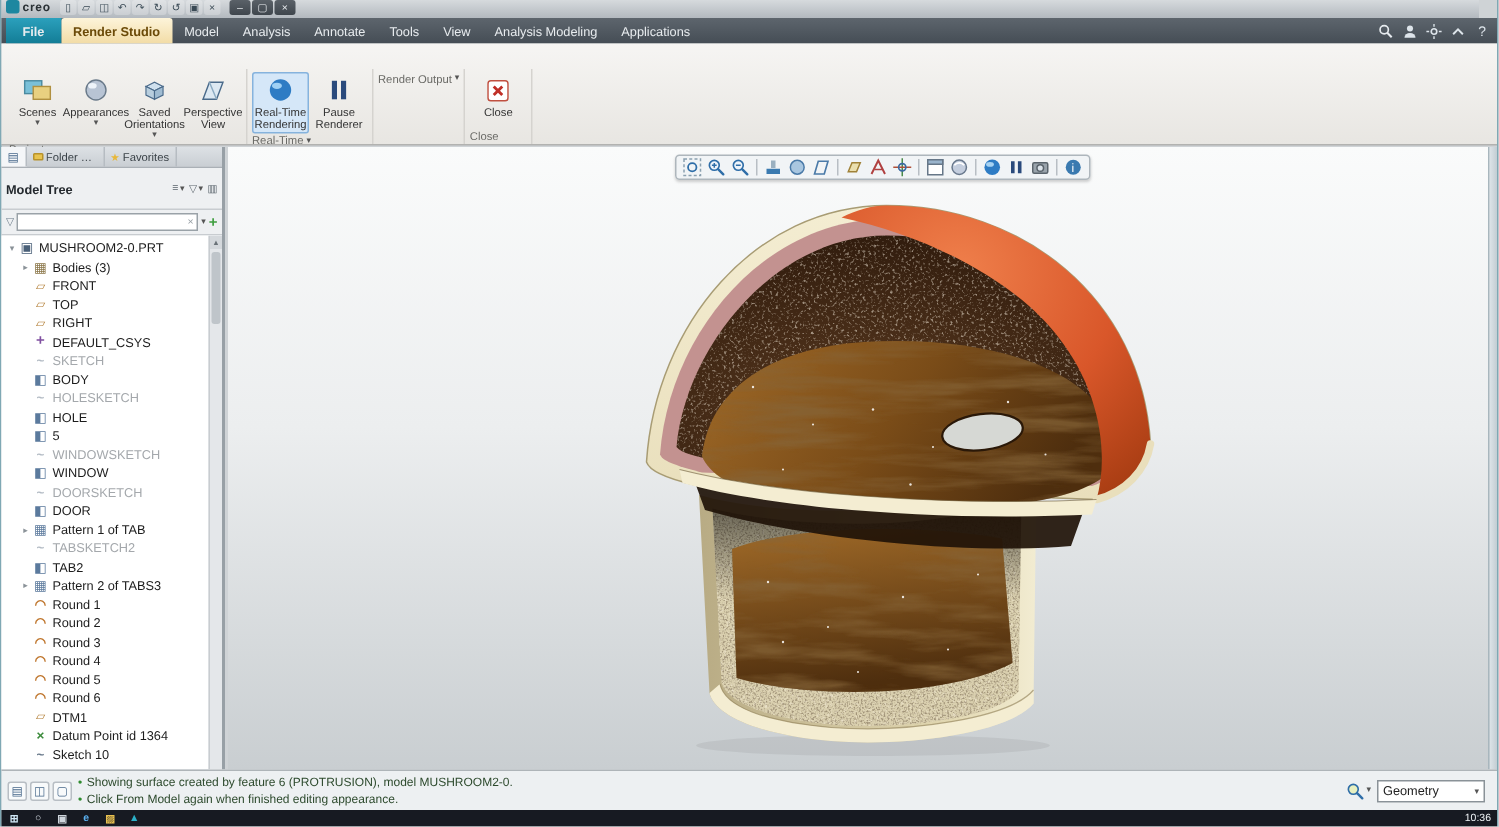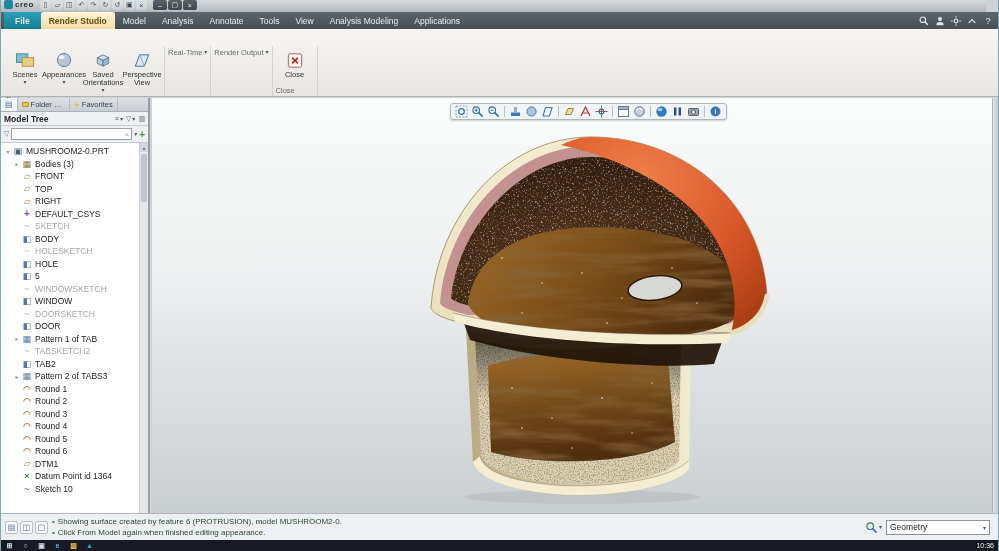--- a/index.html
+++ b/index.html
@@ -40,21 +40,21 @@
 
 
 .nav{position:absolute;left:0;top:98px;width:149px;bottom:38px;background:#eef0f2;border-right:2px solid #98a0a6;display:flex;flex-direction:column}
 .navtabs{height:14px;display:flex;align-items:stretch;background:linear-gradient(#dde1e5,#c9ced3);border-bottom:1px solid #aab0b6;font-size:7.5px;color:#3a4248}
 .ntab{display:flex;align-items:center;gap:2px;padding:0 4px;border-right:1px solid #b6bcc2}
 .ntab.active{background:#f4f6f8}
 .ntab .lbl{max-width:34px;white-space:nowrap;overflow:hidden;text-overflow:ellipsis}
 .grid-glyph{font-size:8px;color:#4a6a8c}
 .folder-glyph{width:7px;height:5px;background:#e8c34e;border:1px solid #b8922a;border-radius:1px}
 .star-glyph{color:#e8b83a;font-size:7px}
-.treebar{height:14px;display:flex;align-items:center;padding:0 3px;gap:3px;border-bottom:1px solid #c8ccd0}
+.treebar{height:28px;display:flex;align-items:center;padding:0 3px;gap:3px;border-bottom:1px solid #c8ccd0}
 .treebar .ttl{font-weight:bold;font-size:8.5px;color:#24292e;flex:1}
 .tb-ic{font-size:7px;color:#5a646c;display:flex;align-items:center;gap:1px}
 .searchrow{height:17px;display:flex;align-items:center;gap:2px;padding:0 3px;border-bottom:1px solid #c8ccd0}
 .funnel{color:#6a7a88;font-size:7px}
 .sinput{flex:1;height:12px;background:#fff;border:1px solid #9aa2a8;display:flex;align-items:center;padding:0 2px}
 .sinput input{border:0;outline:0;width:100%;font-size:8px;font-family:inherit;background:transparent}
 .clear-x{color:#98a0a6;font-size:7px}
 .plus{color:#3f9e3f;font-weight:bold;font-size:10px}
 .tree{flex:1;background:#fff;position:relative;overflow:hidden;padding:2px 11px 15px 2px}
 .treescroll{position:absolute;right:0;top:0;bottom:0;width:9px;background:#e4e7ea;border-left:1px solid #c8ccd0}
@@ -88,21 +88,21 @@
 
 
 .statusbar{position:absolute;left:0;right:0;bottom:11px;height:27px;background:#edf0f2;border-top:1px solid #aeb4b8;display:flex;align-items:center;padding:0 4px;gap:4px}
 .sb-icons{display:flex;gap:2px}
 .sb-ic{width:13px;height:13px;border:1px solid #b8bec4;background:#f8fafb;display:flex;align-items:center;justify-content:center;font-size:8px;color:#4a6a8c;border-radius:2px}
 .sb-msgs{flex:1;display:flex;flex-direction:column;justify-content:center;line-height:11px;overflow:hidden}
 .sb-msg{display:flex;gap:3px;font-size:8px;color:#2d4a2d;white-space:nowrap}
 .sb-msg .dot{color:#2e8b2e}
 .sb-find{display:flex;align-items:center;gap:1px}
 .sb-find svg{width:13px;height:13px}
-.sb-select{width:104px;height:15px;background:#fff;border:1px solid #8a9298;display:flex;align-items:center;justify-content:space-between;padding:0 3px;font-size:8.5px;color:#222;margin-right:4px}
+.sb-select{width:72px;height:15px;background:#fff;border:1px solid #8a9298;display:flex;align-items:center;justify-content:space-between;padding:0 3px;font-size:8.5px;color:#222;margin-right:4px}
 .sb-select .car{font-size:6px;color:#555}
 
 
 .taskbar{position:absolute;left:0;right:0;bottom:0;height:11px;background:#171a22;display:flex;align-items:center;padding:0 4px;gap:7px;color:#dfe3e8}
 .tb-app{height:9px;min-width:9px;display:flex;align-items:center;justify-content:center;font-size:7px;font-weight:bold;border-radius:1px}
 .tb-time{margin-left:auto;font-size:7px;color:#eef2f5}
 </style>
 </head>
 <body>
 
@@ -225,20 +225,40 @@
             </span>
           <span>Perspective View</span>
         </div>
       </div>
       <div class="rglabel">
           <span>Project</span>
         </div>
     </div>
 
     <div class="rgroup">
+      <div class="rbtns">
+        <div class="rbtn active">
+          <span class="ric">
+              <svg viewBox="0 0 22 20">
+                <circle cx="11" cy="9.5" r="7.5" fill="#2e7cc4"></circle>
+                <ellipse cx="8.5" cy="6.5" rx="3.5" ry="2.2" fill="#9fd0f4"></ellipse>
+              </svg>
+            </span>
+          <span>Real-Time Rendering</span>
+        </div>
+        <div class="rbtn">
+          <span class="ric">
+              <svg viewBox="0 0 22 20">
+                <rect x="6" y="3" width="3.6" height="13" fill="#2a4a7c"></rect>
+                <rect x="12.4" y="3" width="3.6" height="13" fill="#2a4a7c"></rect>
+              </svg>
+            </span>
+          <span>Pause Renderer</span>
+        </div>
+      </div>
       <div class="rglabel">
           <span>Real-Time</span>
           <span class="dd">▾</span>
         </div>
     </div>
 
     <div class="rgroup">
       <div class="rglabel">
           <span>Render Output</span>
           <span class="dd">▾</span>

